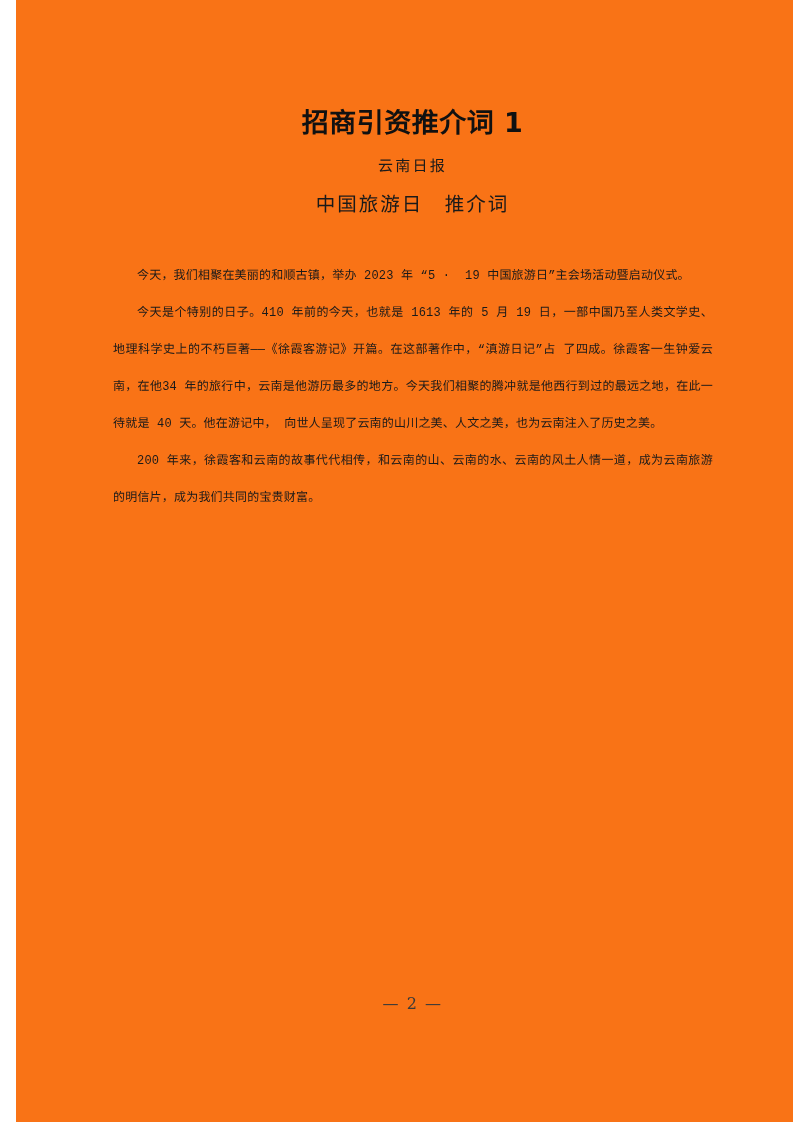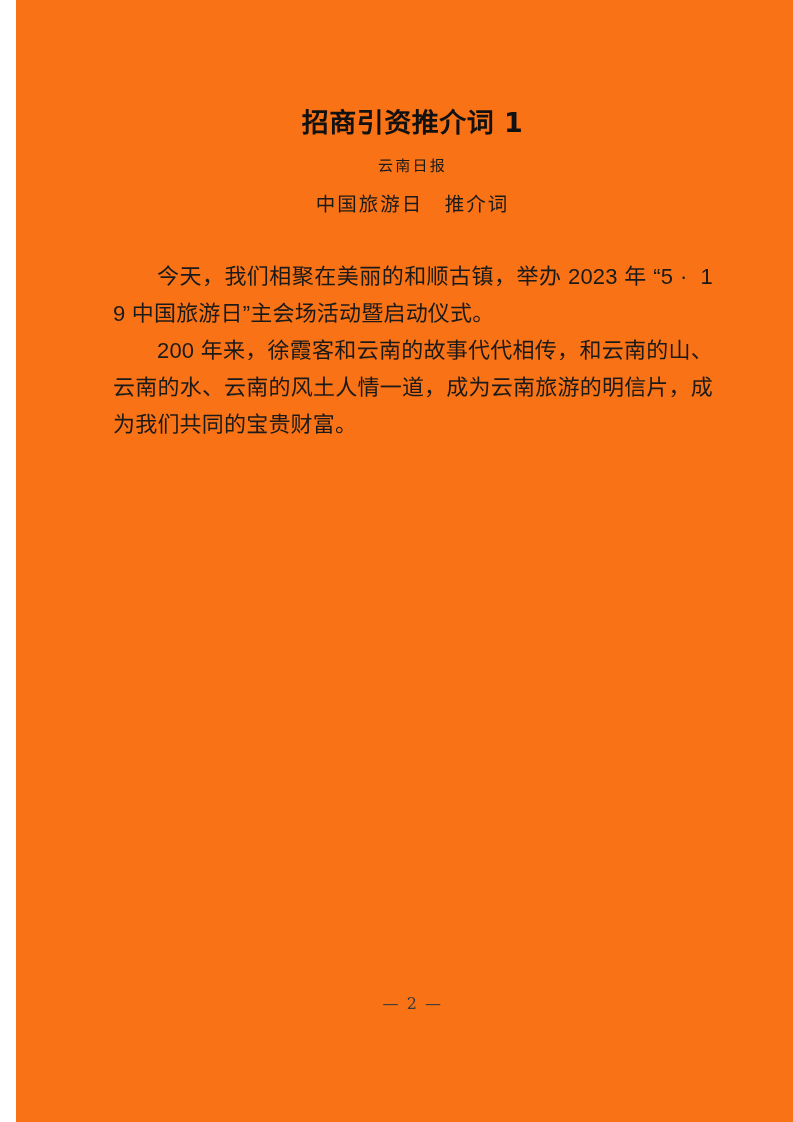--- a/index.html
+++ b/index.html
@@ -71,22 +71,22 @@
   
   .body-block {
     position: absolute;
     left: 97px;
     top: 258px;
     width: 600px;
   }
 
   .para {
     margin: 0;
-    font-family: Liberation Sans, sans-serif;
-    font-size: 22px;
+    font-family: Liberation Mono, monospace;
+    font-size: 12px;
     line-height: 37px;
     color: #1a1a1a;
     text-align: justify;
     text-align-last: left;
     text-indent: 2em;
     letter-spacing: 0.2px;
     word-break: break-all;
     white-space: pre-wrap;
   }
 
@@ -111,18 +111,19 @@
 <div class="page">
 
   <div class="title-block">
     <div class="doc-title">招商引资推介词 1</div>
     <div class="doc-source">云南日报</div>
     <div class="doc-subject">中国旅游日　推介词</div>
   </div>
 
   <div class="body-block">
     <p class="para">今天，我们相聚在美丽的和顺古镇，举办 2023 年 “5 ·  19 中国旅游日”主会场活动暨启动仪式。</p>
+    <p class="para">今天是个特别的日子。410 年前的今天，也就是 1613 年的 5 月 19 日，一部中国乃至人类文学史、地理科学史上的不朽巨著——《徐霞客游记》开篇。在这部著作中，“滇游日记”占 了四成。徐霞客一生钟爱云南，在他34 年的旅行中，云南是他游历最多的地方。今天我们相聚的腾冲就是他西行到过的最远之地，在此一待就是 40 天。他在游记中， 向世人呈现了云南的山川之美、人文之美，也为云南注入了历史之美。</p>
     <p class="para">200 年来，徐霞客和云南的故事代代相传，和云南的山、云南的水、云南的风土人情一道，成为云南旅游的明信片，成为我们共同的宝贵财富。</p>
   </div>
 
   <div class="footer">— 2 —</div>
 
 </div>
 
 </body></html>

